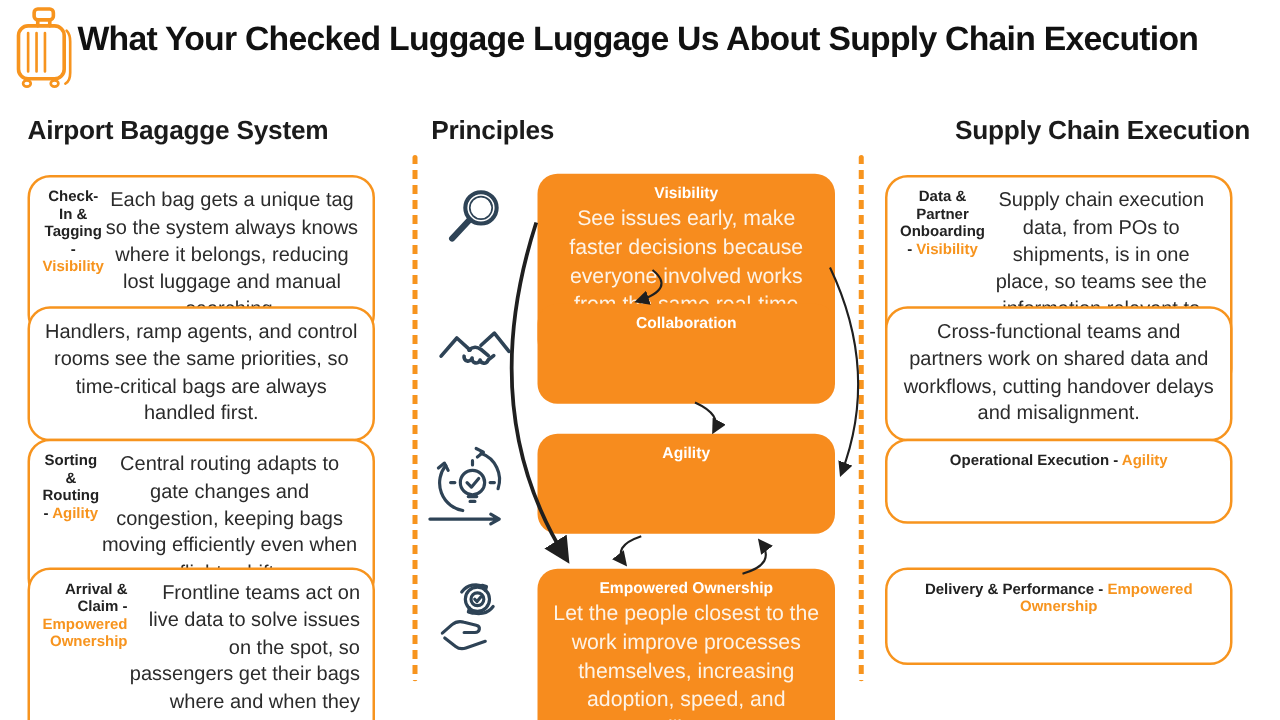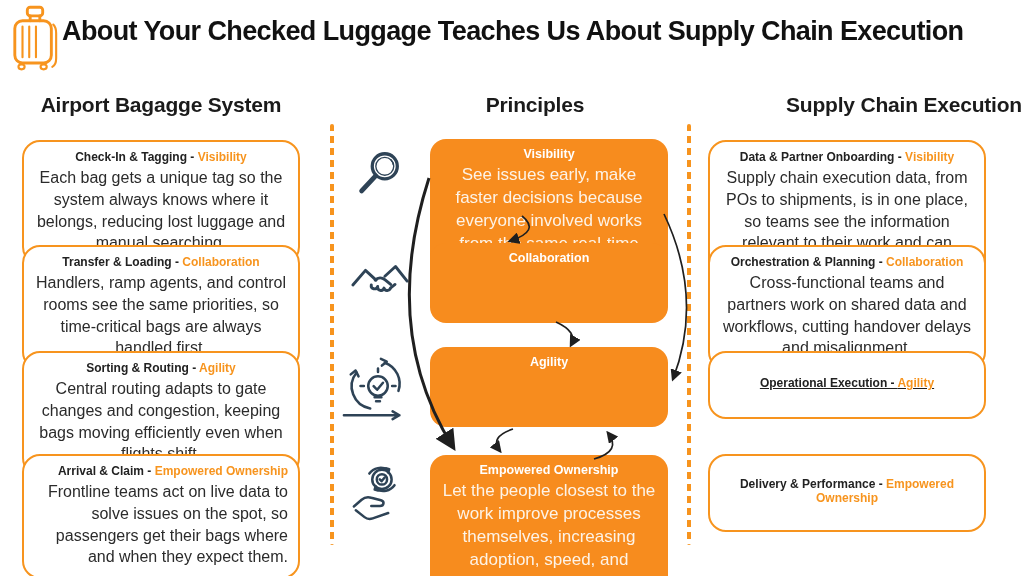--- a/index.html
+++ b/index.html
@@ -11,37 +11,37 @@
   }
   .abs{position:absolute;}
   
   #page-title{
     left:62px;top:16px;width:955px;
     font-size:27px;font-weight:bold;letter-spacing:-0.6px;
     color:#111;white-space:nowrap;
   }
   
   .col-header{
-    top:93px;text-align:center;font-size:21px;font-weight:bold;
+    top:93px;font-size:21px;font-weight:bold;
     color:#1b1b1b;letter-spacing:-0.2px;
   }
   #hdr-left{left:22px;width:278px;}
   #hdr-mid{left:345px;width:380px;}
   #hdr-right{left:764px;width:280px;}
   
   .sep{
     top:124px;height:421px;width:4px;border-radius:2px;
     background:repeating-linear-gradient(to bottom,#F7941E 0 7px,transparent 7px 12px);
   }
   
   .card{
     width:278px;box-sizing:border-box;
     border:2px solid #F7941E;border-radius:18px;
     background:#fff;padding:8px 10px 9px;
-    display:flex;flex-direction:column;justify-content:center;
+    display:flex;flex-direction:row;justify-content:center;
     text-align:center;
   }
   .card.left{left:22px;}
   .card.right{left:708px;}
   .card-title{font-size:12px;font-weight:bold;color:#222;margin-bottom:3px;}
   .card-title .kw{color:#F7941E;font-weight:bold;}
   .card-body{font-size:16px;line-height:1.36;color:#2b2b2b;}
   
   .pbox{
     left:430px;width:238px;box-sizing:border-box;
@@ -59,55 +59,53 @@
   <svg width="50" height="66" viewBox="0 0 52 68" fill="none" stroke="#F7941E" stroke-width="3" stroke-linecap="round" stroke-linejoin="round">
     <rect x="18" y="2" width="16" height="9" rx="3"></rect>
     <path d="M21,11 v5 M31,11 v5"></path>
     <rect x="5" y="16" width="38" height="44" rx="8"></rect>
     <path d="M13,22 v32 M20,22 v32 M27,22 v32" stroke-width="2.2"></path>
     <path d="M45,20 q3,3 3,9 v26 q0,7 -4,9" stroke-width="2.2"></path>
     <ellipse cx="12" cy="64" rx="3.2" ry="2.6" stroke-width="2.2"></ellipse>
     <ellipse cx="35" cy="64" rx="3.2" ry="2.6" stroke-width="2.2"></ellipse>
   </svg>
 </div>
-<div class="abs" id="page-title">About Your Checked Luggage Teaches Us About Supply Chain Execution</div>
+<div class="abs" id="page-title">What Your Checked Luggage Luggage Us About Supply Chain Execution</div>
 
 <div class="abs col-header" id="hdr-left">Airport Bagagge System</div>
 <div class="abs col-header" id="hdr-mid">Principles</div>
 <div class="abs col-header" id="hdr-right">Supply Chain Execution</div>
 
 <div class="abs sep" style="left:330px;"></div>
 <div class="abs sep" style="left:687px;"></div>
 
 <div class="abs card left" style="top:140px;min-height:72px;">
   <div class="card-title"><span>Check-In &amp; Tagging - </span><span class="kw">Visibility</span></div>
   <div class="card-body">Each bag gets a unique tag so the system always knows where it belongs, reducing lost luggage and manual searching.</div>
 </div>
 <div class="abs card left" style="top:245px;min-height:74px;">
-  <div class="card-title"><span>Transfer &amp; Loading - </span><span class="kw">Collaboration</span></div>
   <div class="card-body">Handlers, ramp agents, and control rooms see the same priorities, so time-critical bags are always handled first.</div>
 </div>
 <div class="abs card left" style="top:351px;min-height:76px;">
   <div class="card-title"><span>Sorting &amp; Routing - </span><span class="kw">Agility</span></div>
   <div class="card-body">Central routing adapts to gate changes and congestion, keeping bags moving efficiently even when flights shift.</div>
 </div>
 <div class="abs card left" style="top:454px;min-height:78px;text-align:right;">
   <div class="card-title"><span>Arrival &amp; Claim - </span><span class="kw">Empowered Ownership</span></div>
   <div class="card-body">Frontline teams act on live data to solve issues on the spot, so passengers get their bags where and when they expect them.</div>
 </div>
 
 <div class="abs card right" style="top:140px;min-height:78px;">
   <div class="card-title"><span>Data &amp; Partner Onboarding - </span><span class="kw">Visibility</span></div>
   <div class="card-body">Supply chain execution data, from POs to shipments, is in one place, so teams see the information relevant to their work and can identify risks early.</div>
 </div>
 <div class="abs card right" style="top:245px;min-height:74px;">
-  <div class="card-title"><span>Orchestration &amp; Planning - </span><span class="kw">Collaboration</span></div>
   <div class="card-body">Cross-functional teams and partners work on shared data and workflows, cutting handover delays and misalignment.</div>
 </div>
-<div class="abs card right" style="top:351px;min-height:68px;text-decoration:underline;">
+<div class="abs card right" style="top:351px;min-height:68px;">
   <div class="card-title"><span>Operational Execution - </span><span class="kw">Agility</span></div>
 </div>
 <div class="abs card right" style="top:454px;min-height:78px;">
   <div class="card-title"><span>Delivery &amp; Performance - </span><span class="kw">Empowered Ownership</span></div>
 </div>
 
 <div class="abs icon-slot" style="left:352px;top:147px;">
   <svg width="54" height="54" viewBox="0 0 56 56" fill="none" stroke="#2E4356" stroke-linecap="round" stroke-linejoin="round">
     <circle cx="34" cy="20" r="13" stroke-width="3.4"></circle>
     <circle cx="34" cy="20" r="9.3" stroke-width="1.4"></circle>

